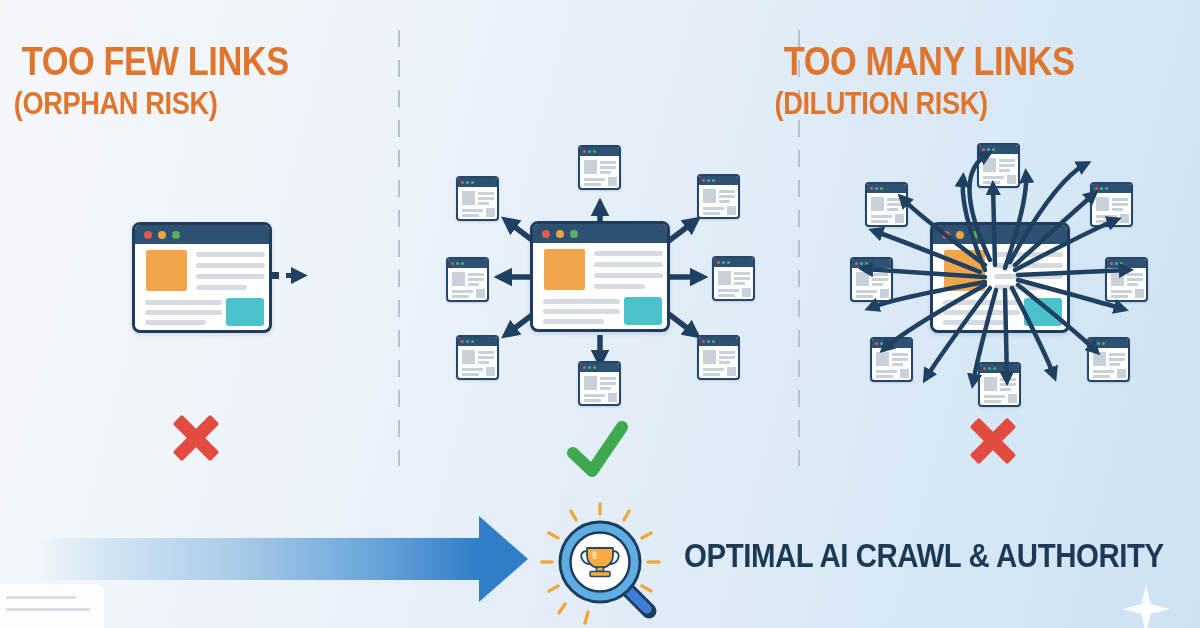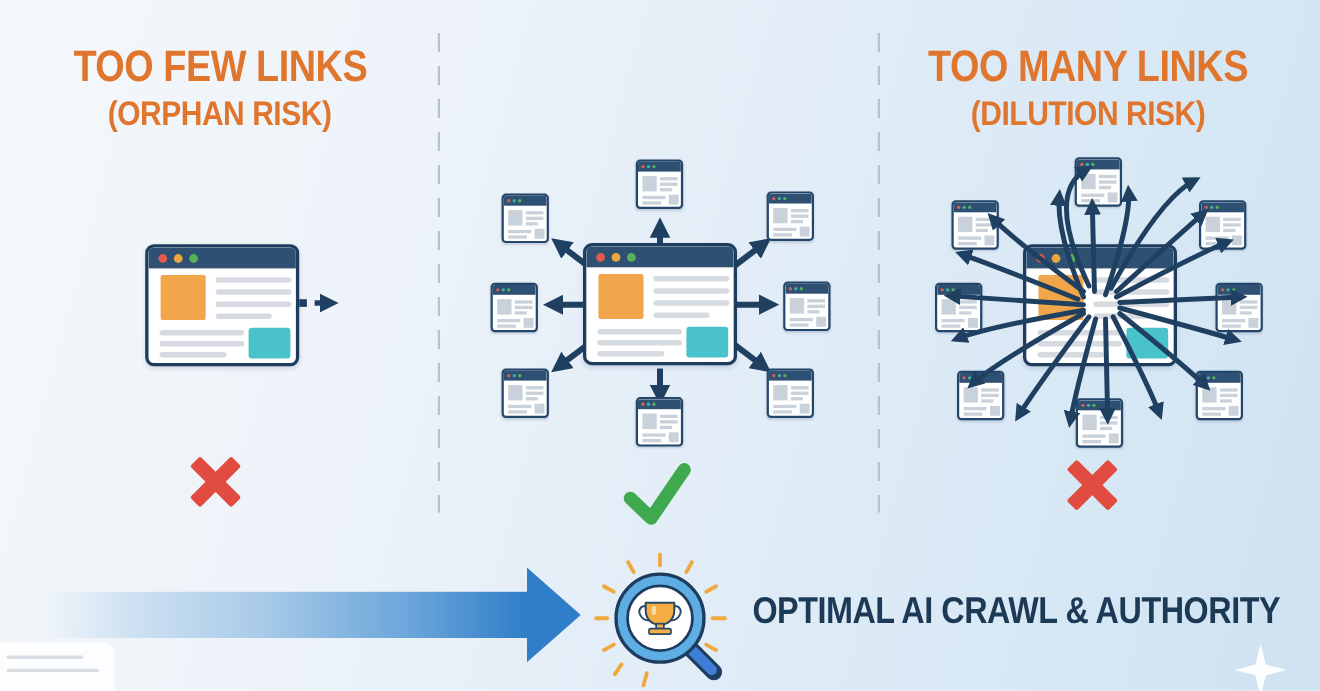--- a/index.html
+++ b/index.html
@@ -8,21 +8,21 @@
     --ray:#EFA93F; --block-orange:#F2A64B; --block-teal:#49C2CB;
     --line:#D6DBE1; --pline:#C9D2DA; --text:#1C3A56;
   }
   html,body{margin:0;padding:0;}
   .stage{
     position:relative;width:1200px;height:628px;overflow:hidden;
     font-family:"Liberation Sans",sans-serif;
     background:linear-gradient(105deg,#f5f8fb 0%,#edf3f9 30%,#e2edf7 55%,#d8e8f5 78%,#cfe2f2 100%);
   }
   
-  .heading{position:absolute;top:40px;width:400px;text-align:center;font-weight:700;}
+  .heading{position:absolute;top:40px;width:400px;font-weight:700;}
   .heading .t{display:inline-block;font-size:40px;line-height:1.05;transform:scaleX(.86);letter-spacing:-.5px;white-space:nowrap;}
   .heading .s{display:inline-block;font-size:31px;line-height:1.0;margin-top:6px;transform:scaleX(.88);letter-spacing:-.5px;white-space:nowrap;}
   .h-orange{color:var(--orange);} .h-blue{color:var(--blue);}
   .hd-mid .t{font-size:42px;}
   
   .divider{position:absolute;top:30px;width:2px;height:436px;
     background:repeating-linear-gradient(to bottom,#b7c1cb 0 17px,transparent 17px 30px);}
   
   .bwin{position:absolute;width:140px;height:111px;background:#fff;border:3px solid var(--navy);
     border-radius:8px;box-sizing:border-box;overflow:hidden;box-shadow:0 2px 4px rgba(30,61,94,.15);}
@@ -87,21 +87,21 @@
       <i></i>
     </div>
 
   <div class="divider" style="left:398px"></div>
   <div class="divider" style="left:798px"></div>
 
   <div class="heading h-orange" style="left:0">
     <span class="t">TOO FEW LINKS</span><br>
     <span class="s">(ORPHAN RISK)</span>
   </div>
-  <div class="heading h-orange" style="left:789px">
+  <div class="heading h-orange" style="left:760px">
     <span class="t">TOO MANY LINKS</span><br>
     <span class="s">(DILUTION RISK)</span>
   </div>
 
   <div class="bwin" style="left:132px;top:222px">
       <div class="bbar">
         <i></i>
         <i></i>
         <i></i>
       </div>

